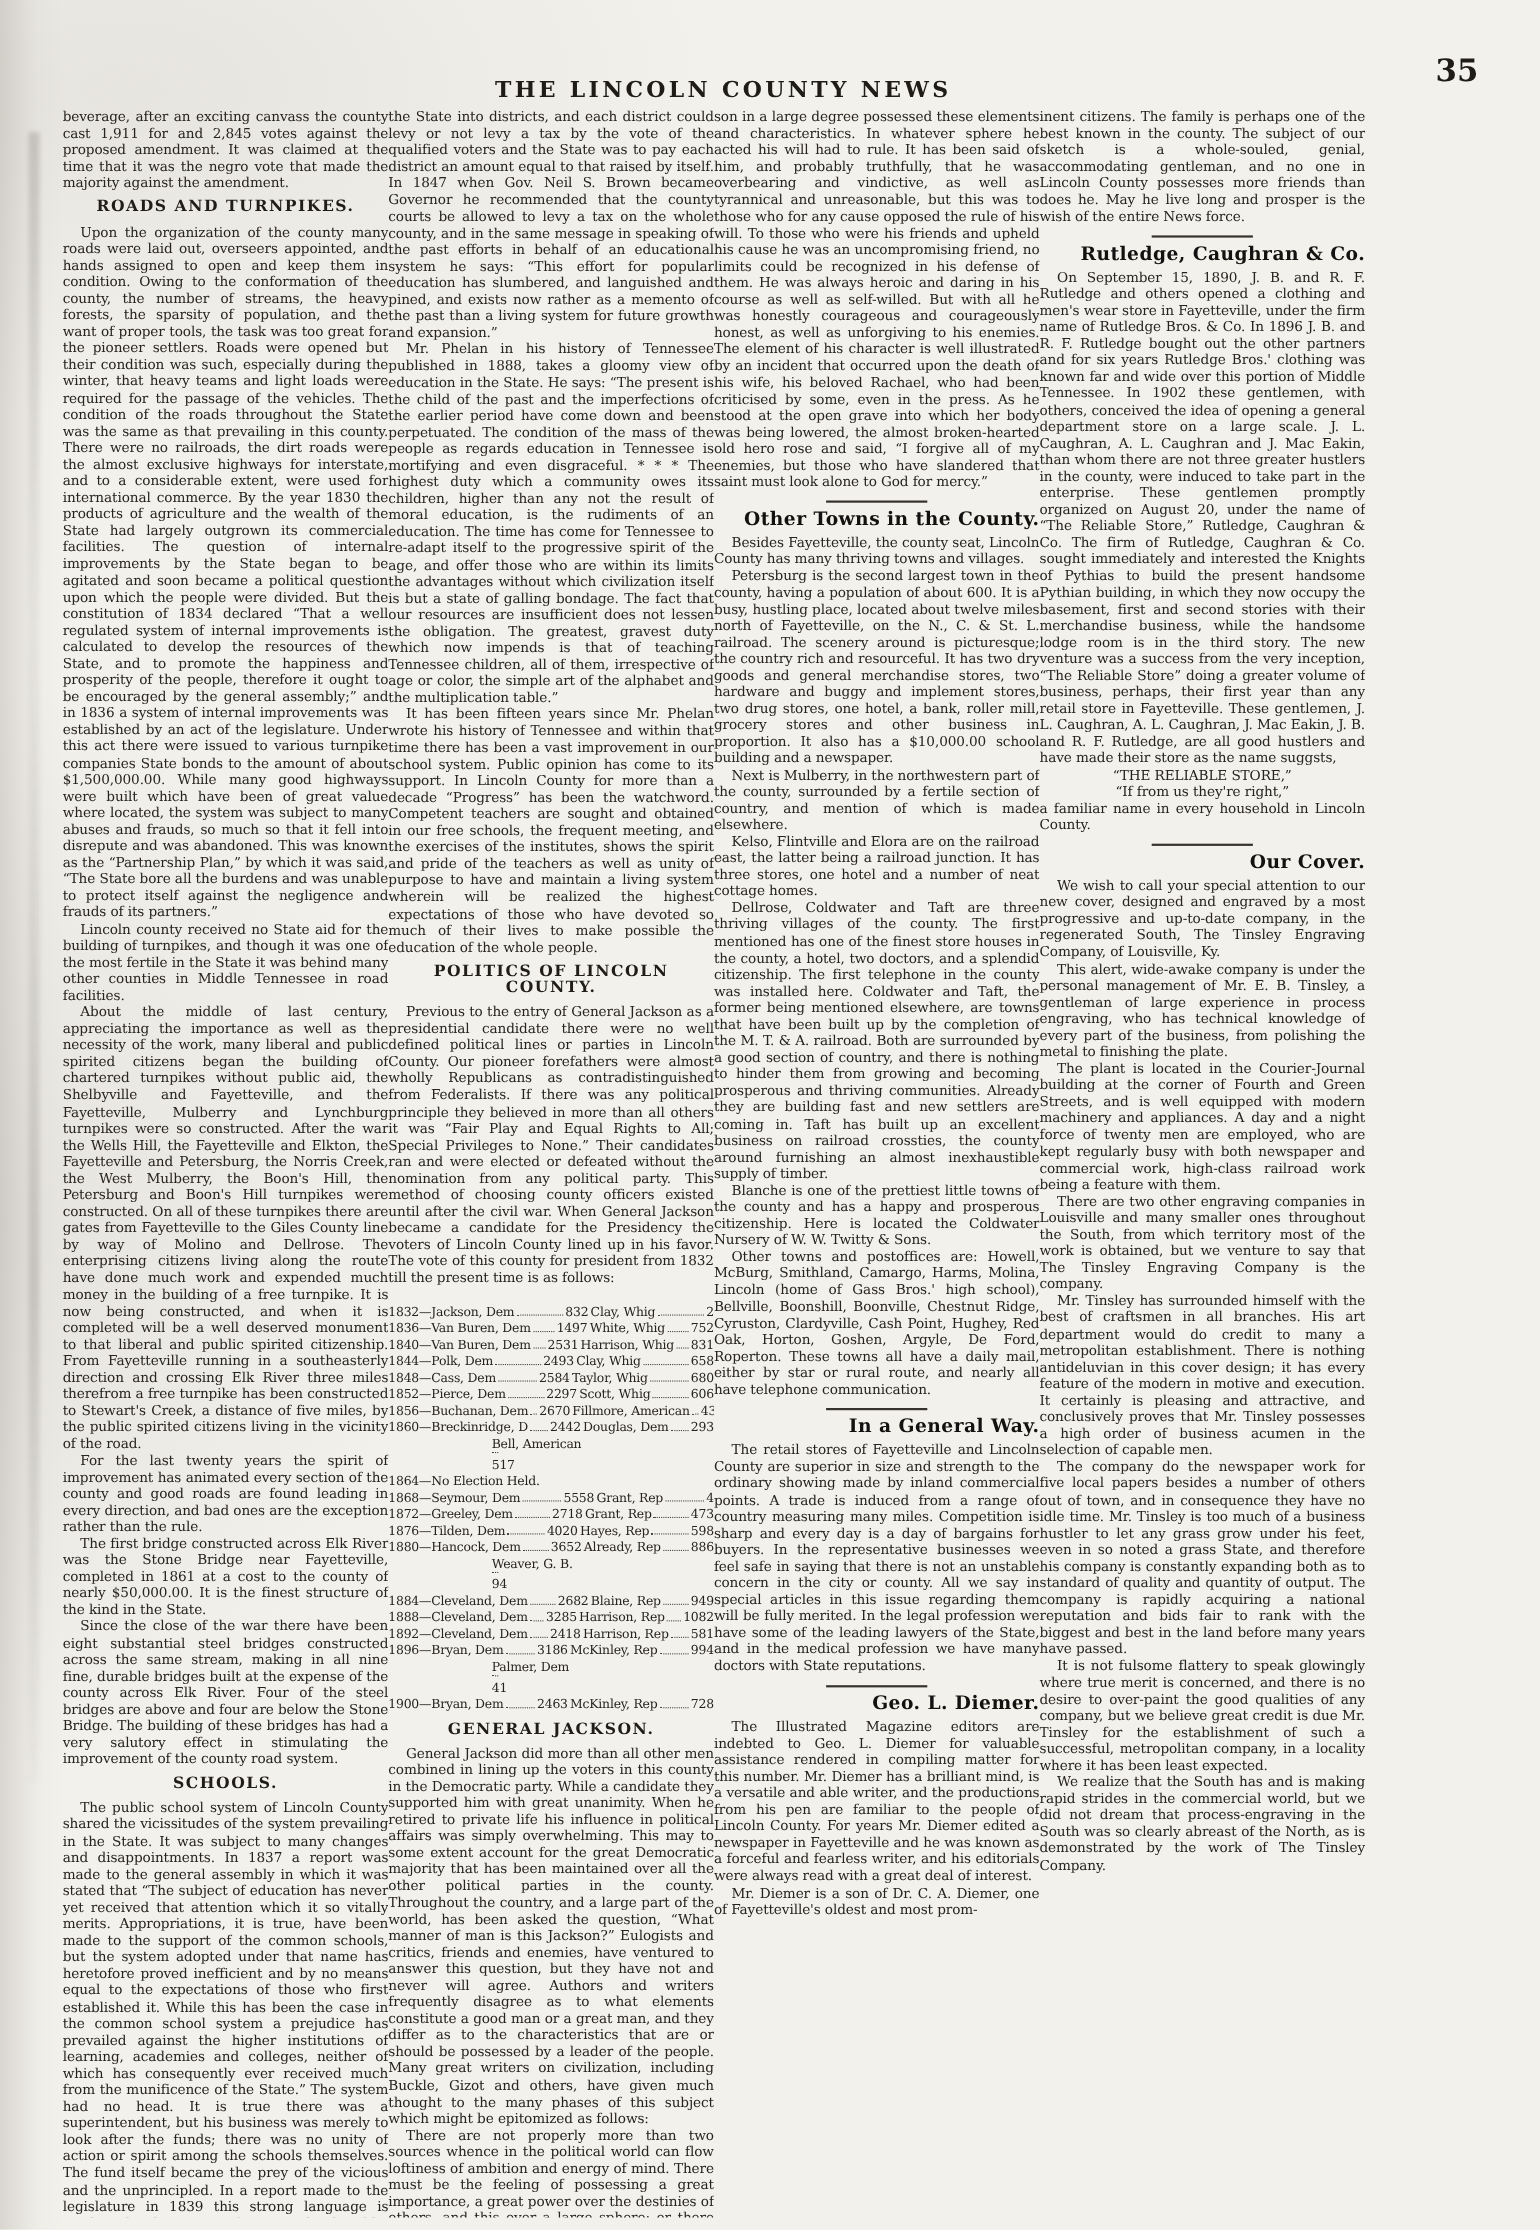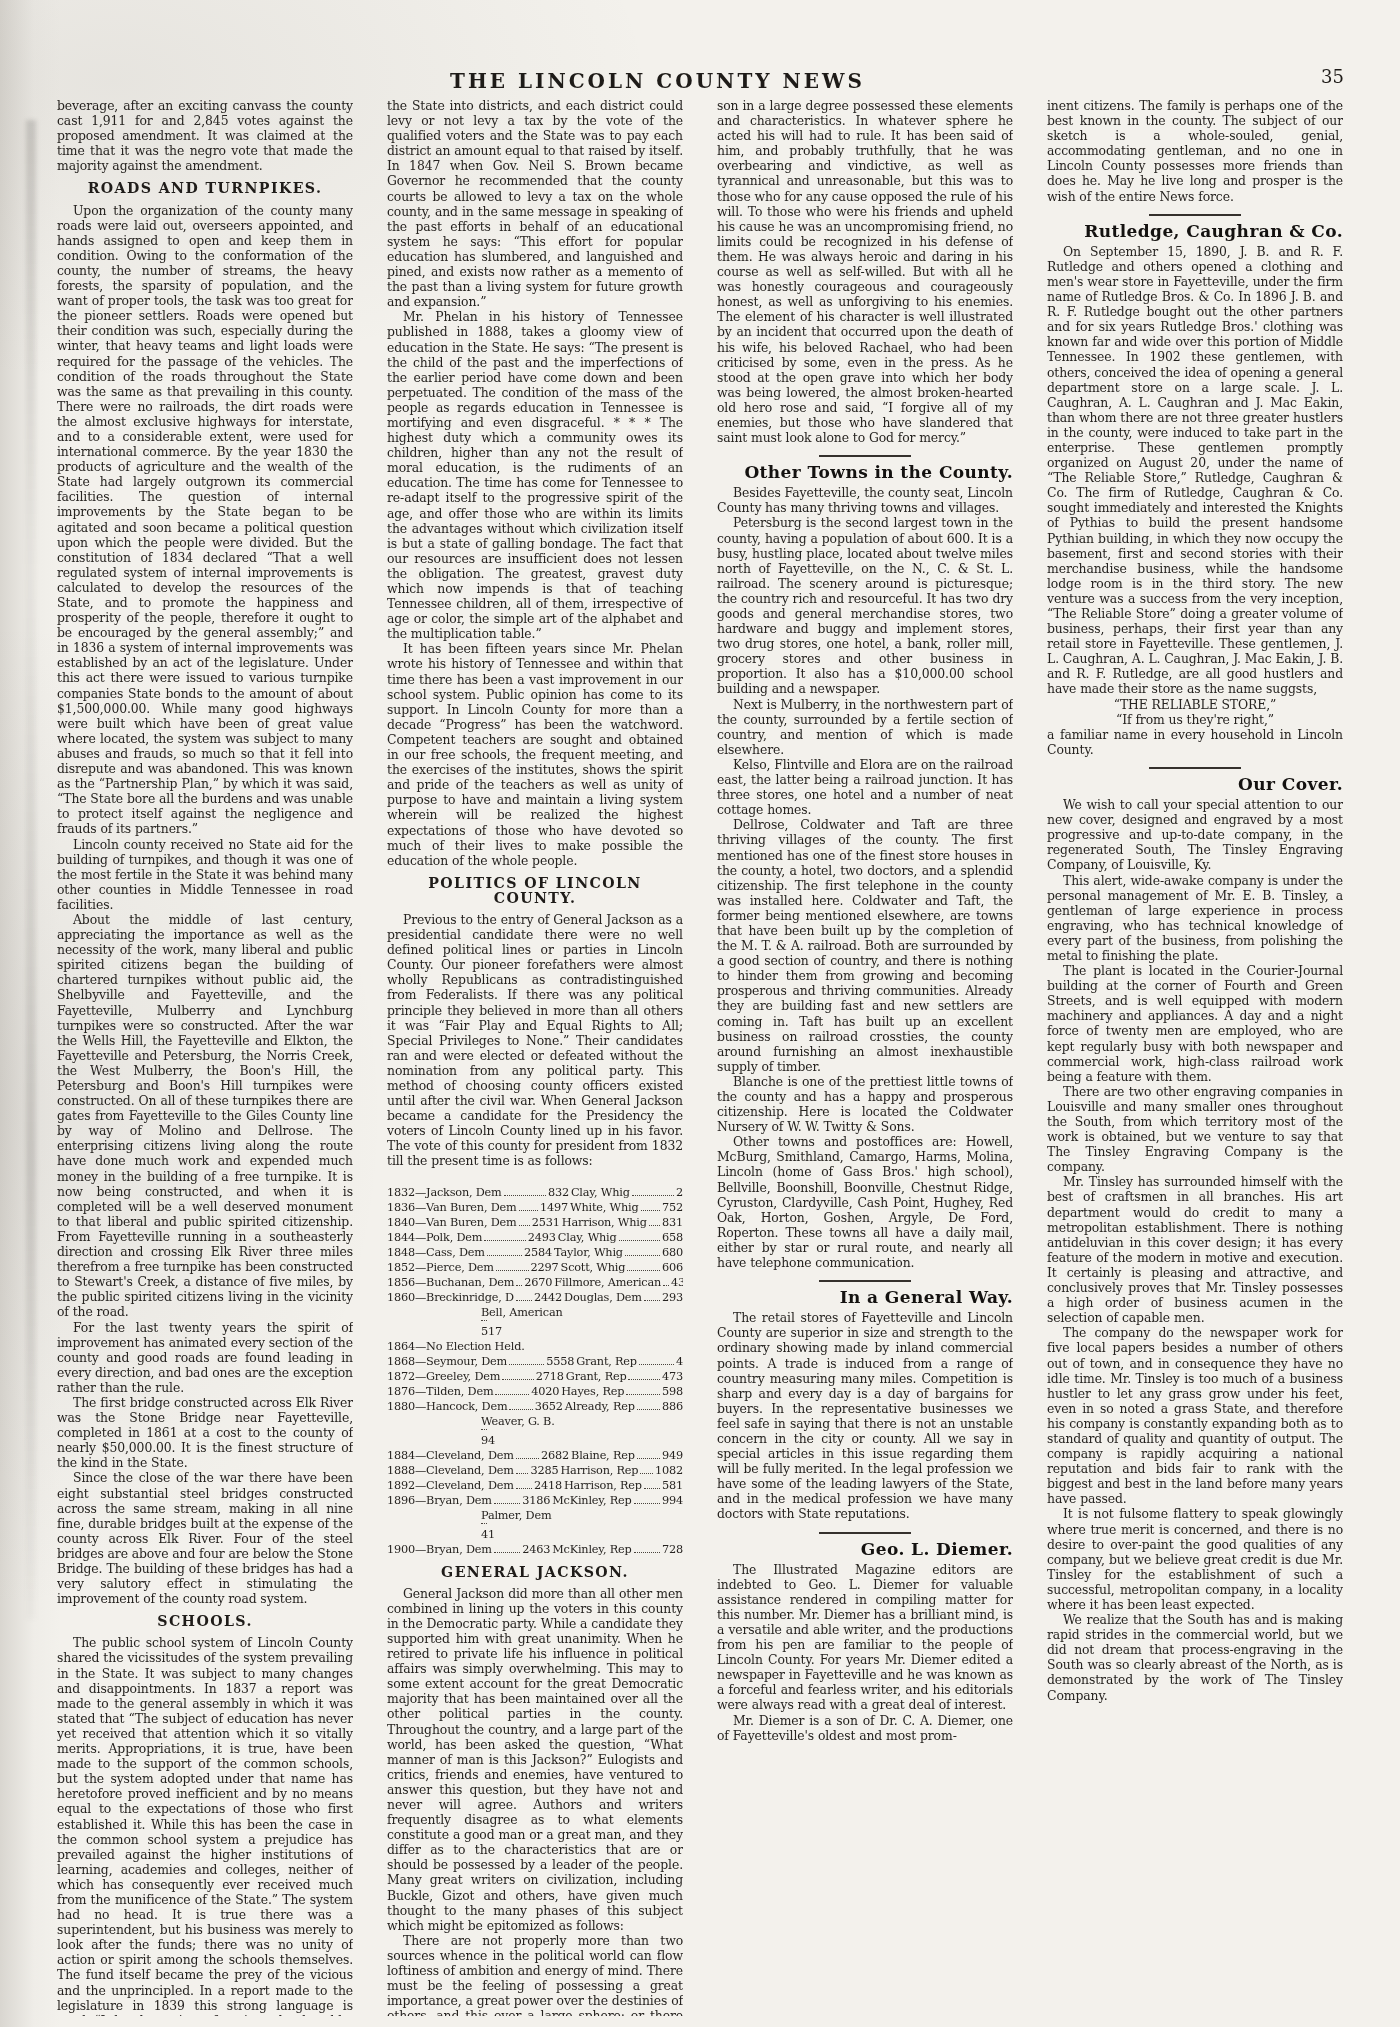--- a/index.html
+++ b/index.html
@@ -21,26 +21,26 @@
     background:linear-gradient(to bottom, rgba(60,55,50,0.18), rgba(60,55,50,0.04) 30%, rgba(60,55,50,0.16) 70%, rgba(60,55,50,0.02));
     filter:blur(2px);
   }
   header{position:absolute;top:0;left:0;right:0;height:96px;margin-top:12px;}
   .masthead{
     position:absolute;left:450px;top:57px;
     font-size:20px;font-weight:bold;letter-spacing:3px;
     color:#1e1b18;
   }
   .pagenum{
-    position:absolute;right:56px;top:54px;
-    font-size:18px;font-weight:normal;color:#1e1b18;
+    position:absolute;right:56px;top:36px;
+    font-size:28px;font-weight:bold;color:#1e1b18;
   }
   .cols{
     position:absolute;top:98px;left:57px;
-    display:flex;gap:34px;
+    display:flex;
   }
   .col{
     width:296px;height:1918px;overflow:hidden;
     text-align:justify;
     font-size:12.4px;line-height:15.1px;
     letter-spacing:-0.1px;
   }
   .para{margin:0;text-indent:16px;}
   .para.cont{text-indent:0;}
   .head{

